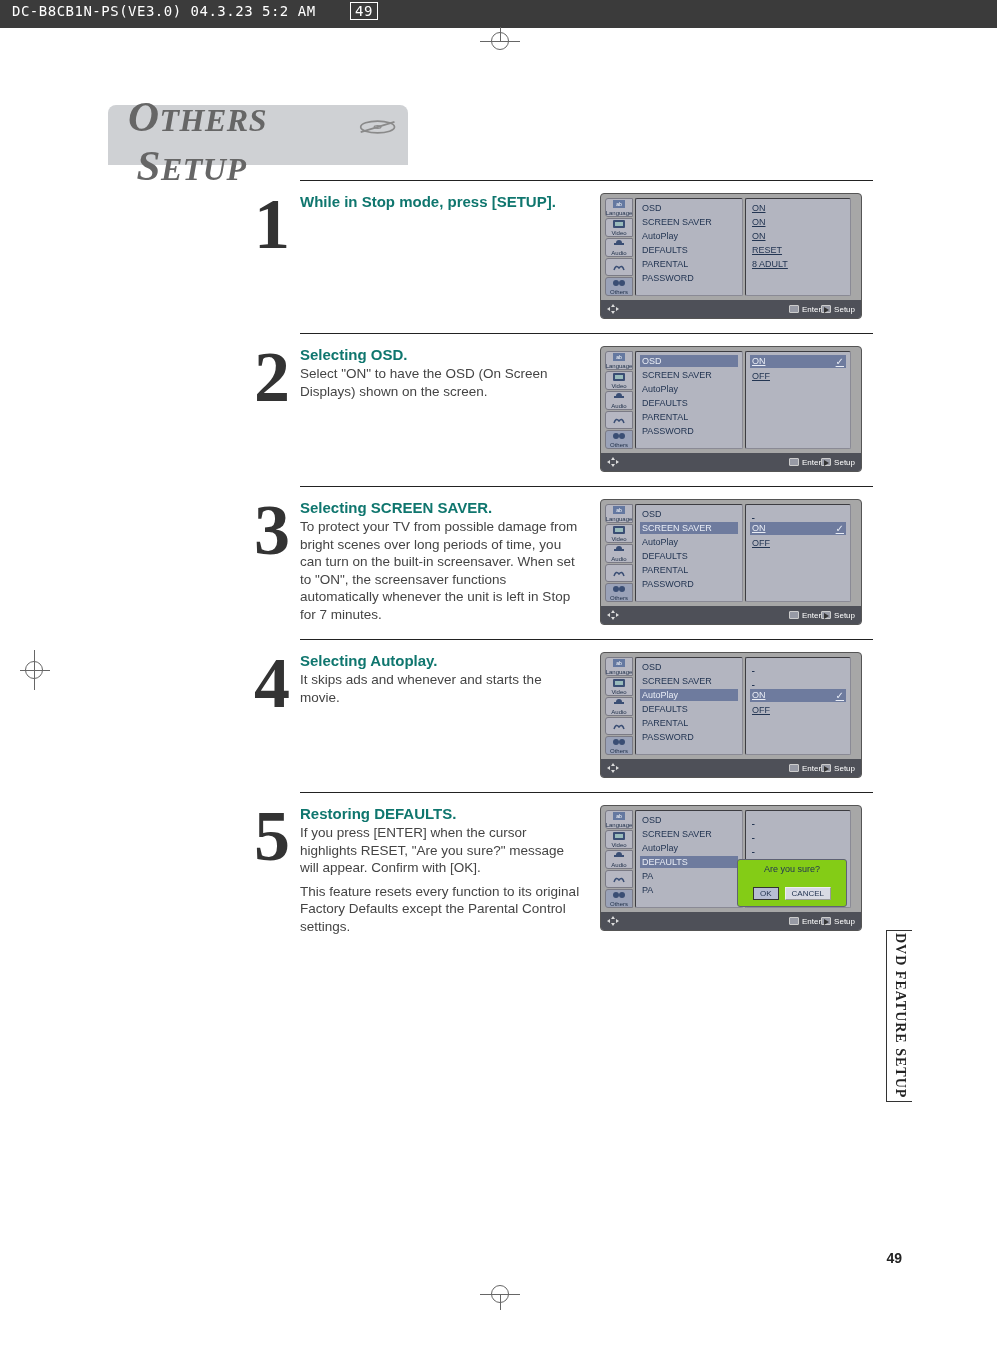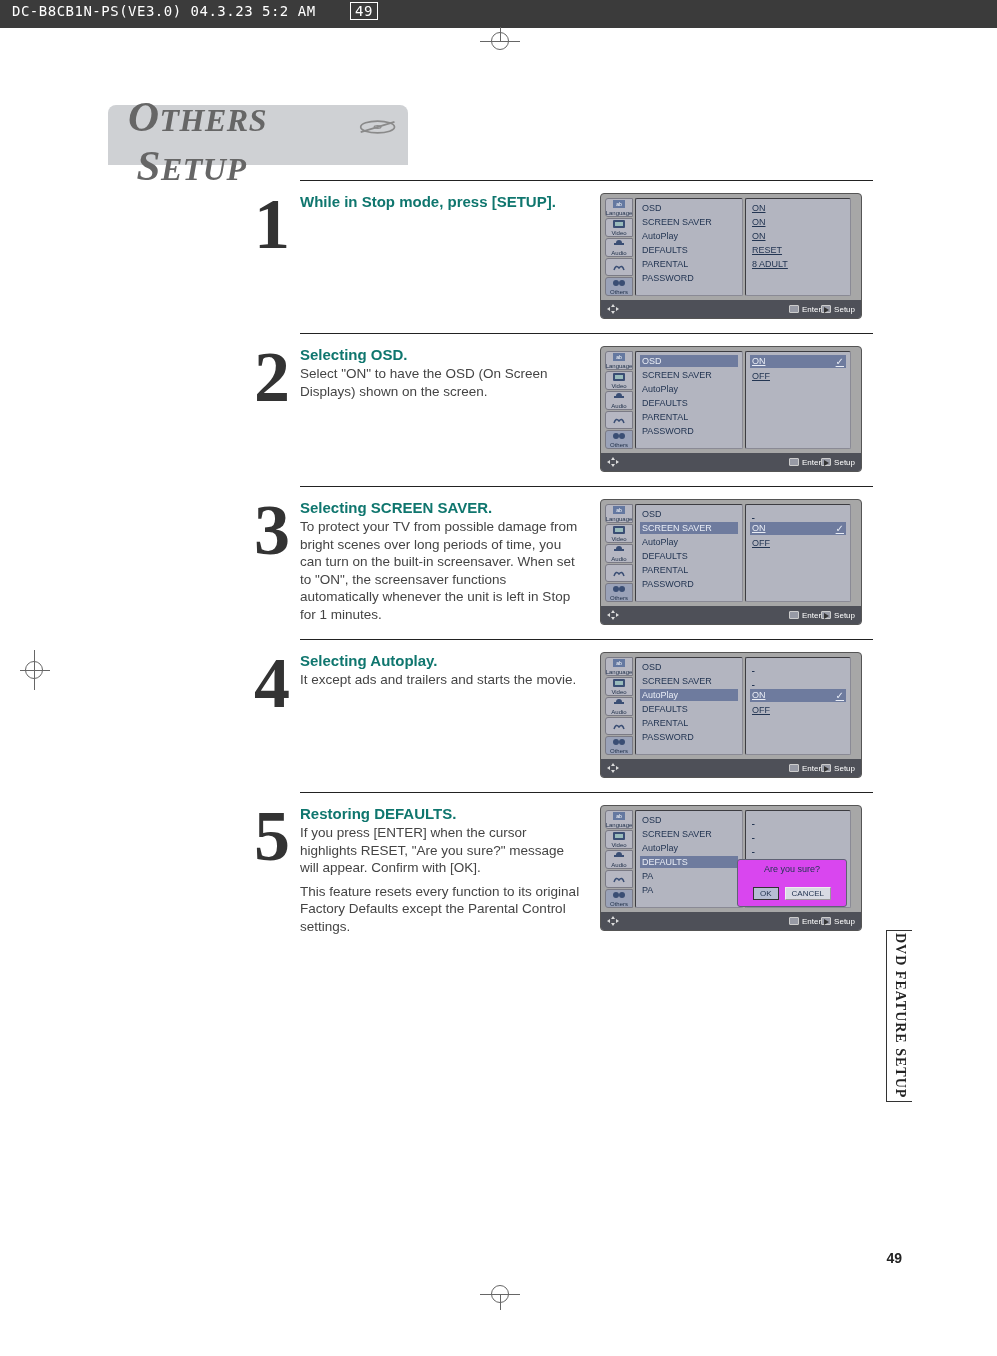--- a/index.html
+++ b/index.html
@@ -47,21 +47,21 @@
   .osd-vals { width: 106px; background: #b3b5c0; border: 1px inset #8a8a95; border-radius: 2px; padding: 3px 4px; display: flex; flex-direction: column; gap: 2px; }
   .osd-vals .val { font-size: 9px; color: #233552; padding: 1px 2px; display: flex; justify-content: space-between; text-decoration: underline; }
   .osd-vals .val.sel { background: #6e7b9e; color: #e8ecf5; }
   .osd-vals .val .chk { font-size: 10px; }
   .osd-foot { height: 18px; background: #4e5058; display: flex; align-items: center; justify-content: space-between; padding: 0 6px; }
   .osd-foot .fgrp { display: flex; gap: 0; align-items: center; }
   .osd-foot .nav-icon { width: 12px; height: 10px; display: inline-block; }
   .osd-foot .btn { display: inline-flex; align-items: center; gap: 3px; color: #fff; font-size: 8px; }
   .osd-foot .icon-box { width: 10px; height: 8px; background: #979aa5; border: 1px solid #ccc; border-radius: 1px; display: inline-block; position: relative; }
   .osd-foot .icon-box.arrow::after { content: ""; position: absolute; left: 2px; top: 1px; border-left: 5px solid #333; border-top: 3px solid transparent; border-bottom: 3px solid transparent; }
-  .osd-modal { position: absolute; right: 26px; bottom: 24px; width: 110px; background: #d946ef; border: 1px solid #5f6274; border-radius: 3px; padding: 4px 4px 6px 4px; text-align: center; }
+  .osd-modal { position: absolute; right: 26px; bottom: 24px; width: 110px; background: #84cc16; border: 1px solid #5f6274; border-radius: 3px; padding: 4px 4px 6px 4px; text-align: center; }
   .osd-modal .mtxt { font-size: 9px; color: #233552; margin-bottom: 8px; }
   .osd-modal .mbtn { display: inline-block; background: #d8dae4; font-size: 8px; padding: 1px 6px; margin: 0 3px; border: 1px outset #eee; color: #233552; }
   .osd-modal .mbtn.sel { background: #b7bed4; border: 1px solid #333; }
   .osd-wrap { position: relative; }
 
   .side-tab { position: absolute; right: 85px; top: 930px; width: 26px; height: 172px; background: #fff; border: 1px solid #333; border-right: none; display: flex; align-items: center; justify-content: center; }
   .side-tab span { writing-mode: vertical-rl; font-family: "Times New Roman", serif; font-weight: bold; font-size: 14px; letter-spacing: 1px; }
   .page-num { position: absolute; right: 95px; top: 1250px; font-weight: bold; font-size: 14px; }
 </style>
 </head>
@@ -261,21 +261,21 @@
             </div>
           </div>
         </div>
       </div>
     </div>
     <div class="rule"></div>
     <div class="step-row">
       <div class="step-num-col"><span class="step-num">3</span></div>
       <div class="step-body">
         <h3>Selecting SCREEN SAVER.</h3>
-        <p>To protect your TV from possible damage from bright scenes over long periods of time, you can turn on the built-in screensaver. When set to "ON", the screensaver functions automatically whenever the unit is left in Stop for 1 minutes.</p>
+        <p>To protect your TV from possible damage from bright scenes over long periods of time, you can turn on the built-in screensaver. When set to "ON", the screensaver functions automatically whenever the unit is left in Stop for 7 minutes.</p>
       </div>
       <div class="screenshot-col">
         <div class="osd-wrap">
           <div class="osd">
             <div class="osd-body">
               <div class="osd-tabs">
                 <div class="osd-tab">
                   <div class="tab-icon"><svg viewBox="0 0 14 10">
                       <rect x="1" y="1" width="12" height="8" fill="#6478a0"></rect>
                       <text x="7" y="7" font-size="5" fill="#fff" text-anchor="middle">ab</text>
@@ -342,21 +342,21 @@
             </div>
           </div>
         </div>
       </div>
     </div>
     <div class="rule"></div>
     <div class="step-row">
       <div class="step-num-col"><span class="step-num">4</span></div>
       <div class="step-body">
         <h3>Selecting Autoplay.</h3>
-        <p>It except ads and trailers and starts the movie.</p>
+        <p>It skips ads and whenever and starts the movie.</p>
       </div>
       <div class="screenshot-col">
         <div class="osd-wrap">
           <div class="osd">
             <div class="osd-body">
               <div class="osd-tabs">
                 <div class="osd-tab">
                   <div class="tab-icon"><svg viewBox="0 0 14 10">
                       <rect x="1" y="1" width="12" height="8" fill="#6478a0"></rect>
                       <text x="7" y="7" font-size="5" fill="#fff" text-anchor="middle">ab</text>

